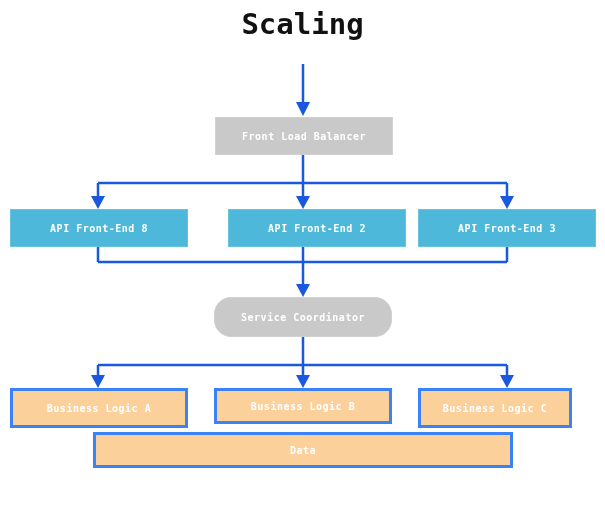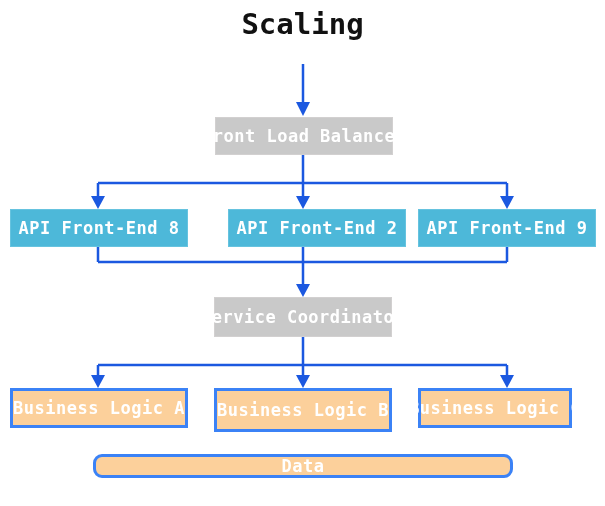--- a/index.html
+++ b/index.html
@@ -31,21 +31,21 @@
     stroke: currentColor;
     stroke-width: 2.5;
     fill: none;
   }
   .connectors polygon { fill: currentColor; }
   .node {
     position: absolute;
     display: flex;
     align-items: center;
     justify-content: center;
-    font-size: 17px;
+    font-size: 10px;
     font-weight: bold;
     letter-spacing: 0.5px;
     color: var(--box-text, #ffffff);
     box-sizing: border-box;
     white-space: nowrap;
   }
   .gray   { background: var(--gray-box, #c9c9c9);  border: 1px solid #d2d0d0; }
   .cyan   { background: var(--cyan-box, #4db8d9);  border: 1px solid #66c3df; }
   .orange { background: var(--orange-box, #fcd09b); border: 3px solid #3b82f6; }
 </style>
@@ -83,34 +83,34 @@
     <span>Front Load Balancer</span>
   </div>
 
   <div class="node cyan" style="left:10px; top:209px; width:178px; height:38px;">
     <span>API Front-End 8</span>
   </div>
   <div class="node cyan" style="left:228px; top:209px; width:178px; height:38px;">
     <span>API Front-End 2</span>
   </div>
   <div class="node cyan" style="left:418px; top:209px; width:178px; height:38px;">
-    <span>API Front-End 9</span>
+    <span>API Front-End 3</span>
   </div>
 
-  <div class="node gray" style="left:214px; top:297px; width:178px; height:40px;">
+  <div class="node gray" style="left:214px; top:297px; width:178px; height:40px;border-radius:17px;">
     <span>Service Coordinator</span>
   </div>
 
   <div class="node orange" style="left:10px; top:388px; width:178px; height:40px;">
     <span>Business Logic A</span>
   </div>
-  <div class="node orange" style="left:214px; top:388px; width:178px; height:44px;">
+  <div class="node orange" style="left:214px; top:388px; width:178px; height:36px;">
     <span>Business Logic B</span>
   </div>
   <div class="node orange" style="left:418px; top:388px; width:154px; height:40px;">
     <span>Business Logic C</span>
   </div>
 
-  <div class="node orange" style="left:93px; top:454px; width:420px; height:24px;border-radius:9px;">
+  <div class="node orange" style="left:93px; top:432px; width:420px; height:36px;">
     <span>Data</span>
   </div>
 
 </div>
 
 </body></html>

